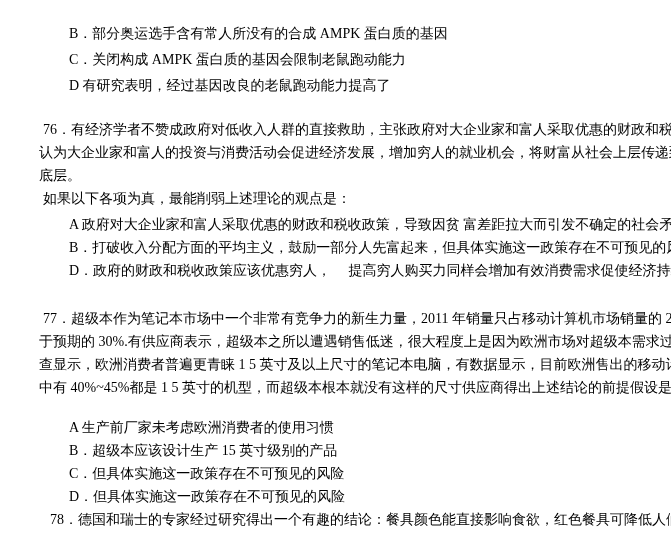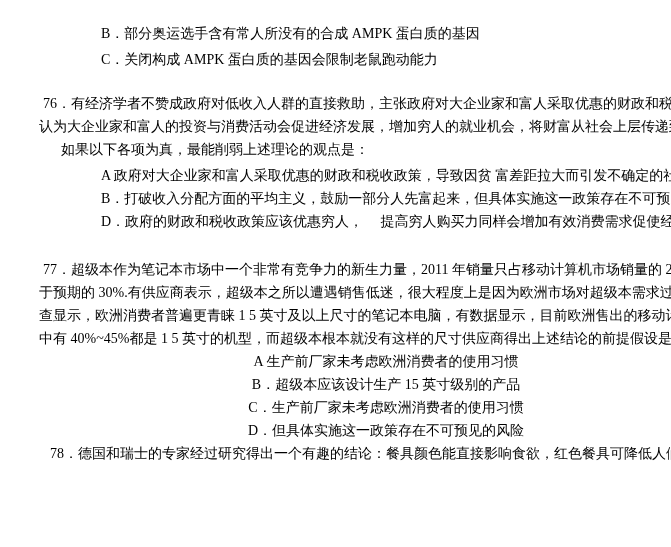--- a/index.html
+++ b/index.html
@@ -21,58 +21,60 @@
   .line {
     height: 23px;
     line-height: 23px;
     white-space: pre;
     overflow: hidden;
     letter-spacing: 0px;
   }
   
   .role-body      { padding-left: 39px; }
   .role-question  { padding-left: 43px; }
-  .role-option    { padding-left: 101px; }
-  .role-prompt    { padding-left: 61px; }
+  .role-option    { padding-left: 69px; }
+  .role-prompt    { padding-left: 43px; }
   .role-question78{ padding-left: 50px; }
   
   [data-block="q75-options"] .line { margin-bottom: 3px; }
   [data-block="q76-stem"]    { margin-top: 21px; }
   [data-block="q76-options"] { margin-top: 3px; }
   [data-block="q77-stem"]    { margin-top: 25px; }
-  [data-block="q77-options"] { margin-top: 0; text-align: center; }
+  [data-block="q77-options"] { margin-top: 17px; }
 </style>
 </head>
 <body>
 
 <div id="doc">
     <div class="block" data-block="q75-options">
       <div class="line role-option">B．部分奥运选手含有常人所没有的合成 AMPK 蛋白质的基因</div>
       <div class="line role-option">C．关闭构成 AMPK 蛋白质的基因会限制老鼠跑动能力</div>
+      <div class="line role-option">D 有研究表明，经过基因改良的老鼠跑动能力提高了</div>
     </div>
     <div class="block" data-block="q76-stem">
       <div class="line role-question">76．有经济学者不赞成政府对低收入人群的直接救助，主张政府对大企业家和富人采取优惠的财政和税收政策，</div>
       <div class="line role-body">认为大企业家和富人的投资与消费活动会促进经济发展，增加穷人的就业机会，将财富从社会上层传递到社会</div>
+      <div class="line role-body">底层。</div>
     </div>
     <div class="block" data-block="q76-prompt">
       <div class="line role-prompt">如果以下各项为真，最能削弱上述理论的观点是：</div>
     </div>
     <div class="block" data-block="q76-options">
       <div class="line role-option">A 政府对大企业家和富人采取优惠的财政和税收政策，导致因贫 富差距拉大而引发不确定的社会矛盾</div>
       <div class="line role-option">B．打破收入分配方面的平均主义，鼓励一部分人先富起来，但具体实施这一政策存在不可预见的风险</div>
       <div class="line role-option">D．政府的财政和税收政策应该优惠穷人，　 提高穷人购买力同样会增加有效消费需求促使经济持续发展</div>
     </div>
     <div class="block" data-block="q77-stem">
       <div class="line role-question">77．超级本作为笔记本市场中一个非常有竞争力的新生力量，2011 年销量只占移动计算机市场销量的 20%，低</div>
       <div class="line role-body">于预期的 30%.有供应商表示，超级本之所以遭遇销售低迷，很大程度上是因为欧洲市场对超级本需求过小。调</div>
       <div class="line role-body">查显示，欧洲消费者普遍更青睐 1 5 英寸及以上尺寸的笔记本电脑，有数据显示，目前欧洲售出的移动计算机</div>
       <div class="line role-body">中有 40%~45%都是 1 5 英寸的机型，而超级本根本就没有这样的尺寸供应商得出上述结论的前提假设是：</div>
     </div>
     <div class="block" data-block="q77-options">
       <div class="line role-option">A 生产前厂家未考虑欧洲消费者的使用习惯</div>
       <div class="line role-option">B．超级本应该设计生产 15 英寸级别的产品</div>
-      <div class="line role-option">C．生产前厂家未考虑欧洲消费者的使用习惯</div>
+      <div class="line role-option">C．但具体实施这一政策存在不可预见的风险</div>
       <div class="line role-option">D．但具体实施这一政策存在不可预见的风险</div>
     </div>
     <div class="block" data-block="q78-stem">
       <div class="line role-question78">78．德国和瑞士的专家经过研究得出一个有趣的结论：餐具颜色能直接影响食欲，红色餐具可降低人们 40%</div>
     </div>
   </div>
 
 </body></html>

